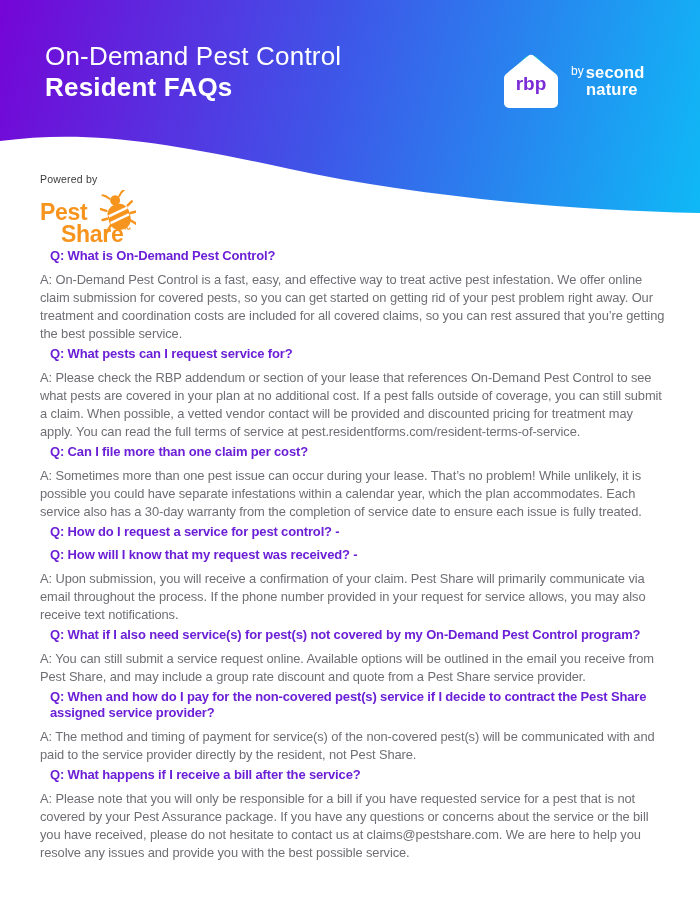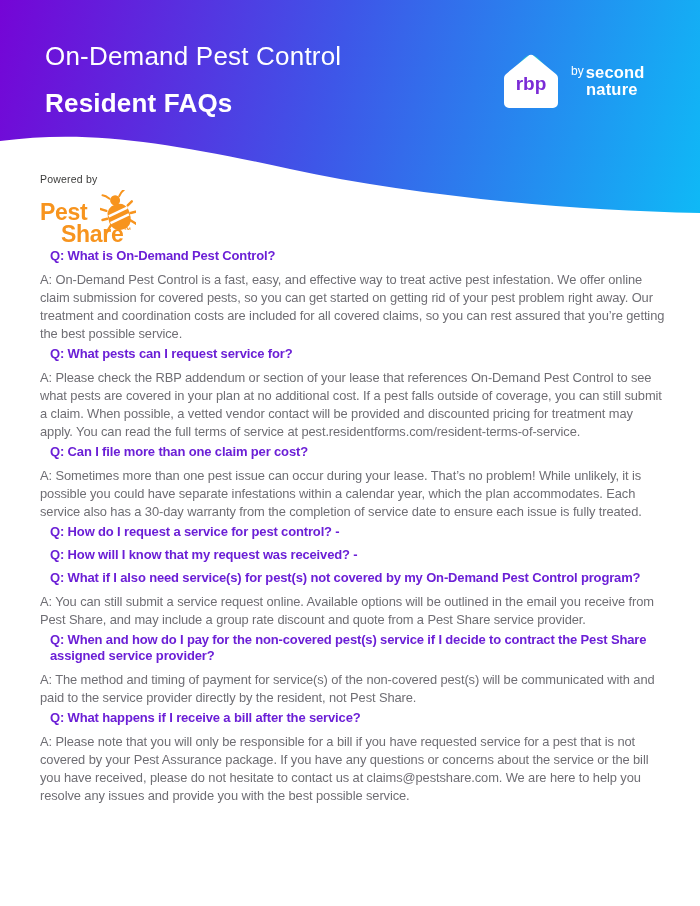--- a/index.html
+++ b/index.html
@@ -8,21 +8,21 @@
     font-family:"Liberation Sans",sans-serif;
   }
   
   .header{
     position:absolute;top:0;left:0;width:700px;height:215px;
     background:linear-gradient(103deg,#7505D6 0%,#3E56E8 47%,#0FB9F6 100%);
   }
   .wave{position:absolute;left:0;bottom:-1px;width:700px;height:81px;display:block;}
   .titles{position:absolute;left:45px;top:42px;color:#ffffff;}
   .title-line1{font-size:26px;font-weight:400;letter-spacing:.2px;line-height:1.1;}
-  .title-line2{font-size:26px;font-weight:700;letter-spacing:.2px;line-height:1.1;margin-top:18px;}
+  .title-line2{font-size:26px;font-weight:700;letter-spacing:.2px;line-height:1.1;margin-top:2px;}
   .rbp-lockup{position:absolute;left:500px;top:50px;display:flex;align-items:center;}
   .rbp-badge{position:relative;width:62px;height:62px;}
   .rbp-badge svg{display:block;}
   .sn-wordmark{color:#ffffff;margin-left:9px;line-height:1;white-space:nowrap;}
   .sn-by{font-size:12px;font-weight:400;vertical-align:top;position:relative;top:1px;margin-right:2px;}
   .sn-word{font-size:16.5px;font-weight:700;letter-spacing:.2px;display:inline-block;}
   .sn-row2{margin-left:15px;margin-top:0px;}
   
   .powered{position:absolute;left:40px;top:173px;z-index:3;}
   .powered-label{font-size:10.5px;color:#3B3B3A;letter-spacing:.2px;}
@@ -119,20 +119,21 @@
       <h3 class="faq-q">Q: Can I file more than one claim per cost?</h3>
       <p class="faq-a">A: Sometimes more than one pest issue can occur during your lease. That’s no problem! While unlikely, it is possible you could have separate infestations within a calendar year, which the plan accommodates. Each service also has a 30-day warranty from the completion of service date to ensure each issue is fully treated.</p>
     </section>
 
     <section class="faq">
       <h3 class="faq-q">Q: How do I request a service for pest control? -</h3>
     </section>
 
     <section class="faq">
       <h3 class="faq-q">Q: How will I know that my request was received? -</h3>
+      <p class="faq-a">A: Upon submission, you will receive a confirmation of your claim. Pest Share will primarily communicate via email throughout the process. If the phone number provided in your request for service allows, you may also receive text notifications.</p>
     </section>
 
     <section class="faq">
       <h3 class="faq-q">Q: What if I also need service(s) for pest(s) not covered by my On-Demand Pest Control program?</h3>
       <p class="faq-a">A: You can still submit a service request online. Available options will be outlined in the email you receive from Pest Share, and may include a group rate discount and quote from a Pest Share service provider.</p>
     </section>
 
     <section class="faq">
       <h3 class="faq-q">Q: When and how do I pay for the non-covered pest(s) service if I decide to contract the Pest Share assigned service provider?</h3>
       <p class="faq-a">A: The method and timing of payment for service(s) of the non-covered pest(s) will be communicated with and paid to the service provider directly by the resident, not Pest Share.</p>

